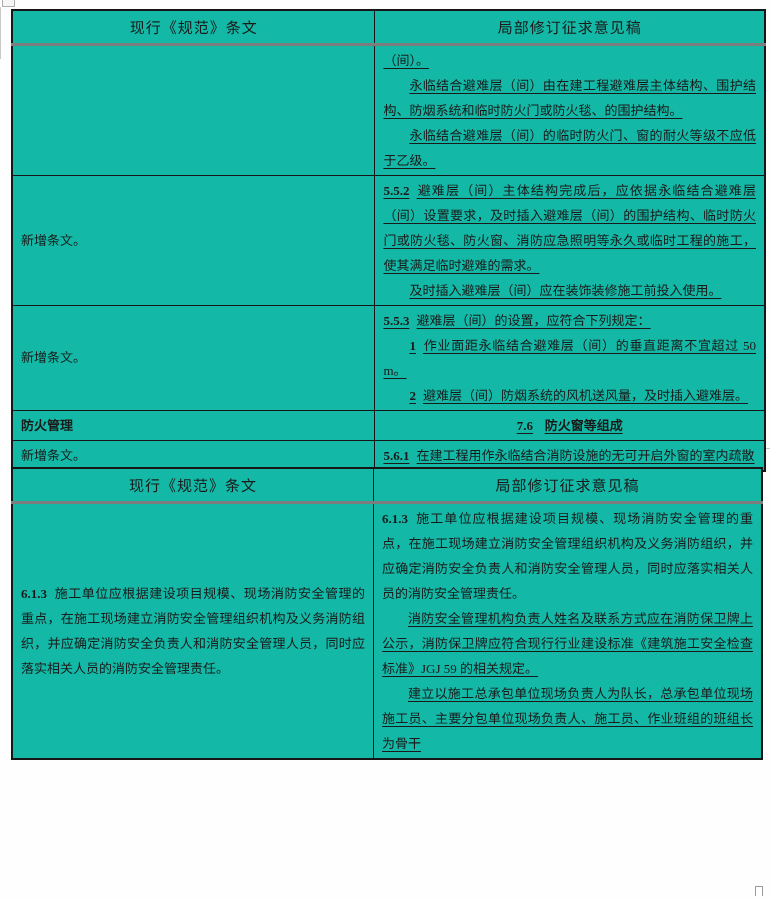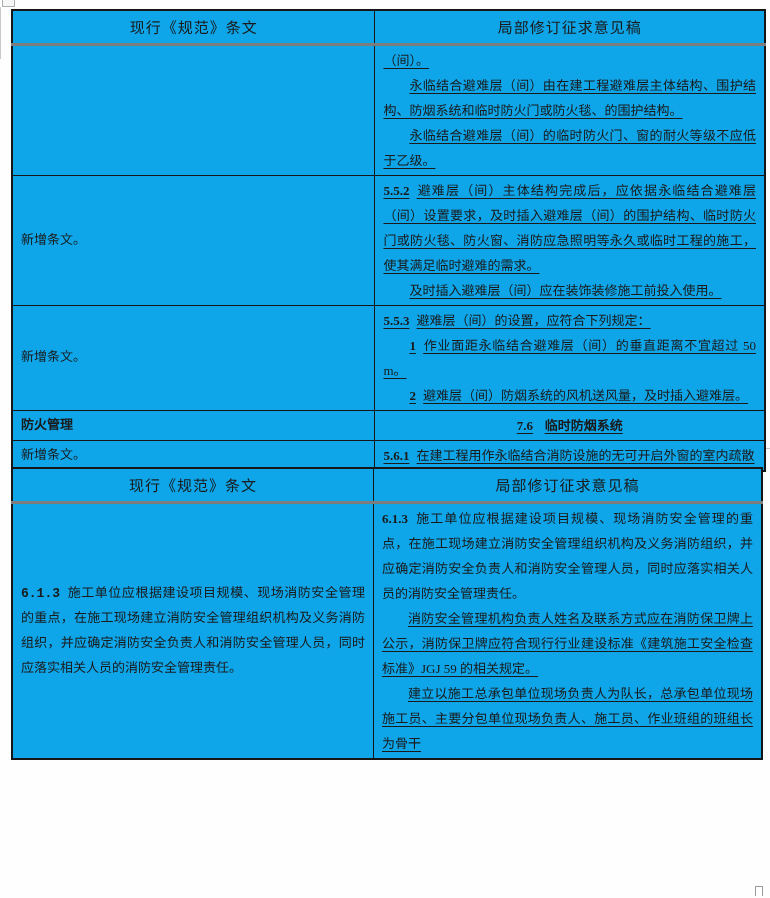--- a/index.html
+++ b/index.html
@@ -11,41 +11,41 @@
     color: #1a1a1a;
     overflow: hidden;
   }
   .page { position: absolute; inset: 0; background: #fefefe; }
 
   
   table.cmp {
     position: absolute;
     border-collapse: collapse;
     table-layout: fixed;
-    background: #0ea5e9;
+    background: #14b8a6;
   }
   #table1 { left: 11px; top: 9px;  width: 755px; }
   #table2 { left: 11px; top: 467px; width: 752px; }
   table.cmp, table.cmp th, table.cmp td { border: 1px solid #161616; }
   table.cmp { border-width: 2px; }
   table.cmp th {
     height: 34px;
     font-size: 15px;
     font-weight: normal;
     text-align: center;
     vertical-align: middle;
     border-bottom: 3px solid #7d7d7d;
     letter-spacing: 1px;
   }
   table.cmp td {
     vertical-align: top;
     padding: 2px 8px;
     font-size: 13px;
   }
-  table.cmp td.vmid { vertical-align: middle; font-family: Liberation Mono, monospace; }
+  table.cmp td.vmid { vertical-align: middle; }
   col.c-left  { width: 48.2%; }
   col.c-right { width: 51.8%; }
 
   
   .para {
     line-height: 25px;
     text-align: justify;
     word-break: break-all;
   }
   .para.center { text-align: center; }
@@ -123,21 +123,21 @@
             <div class="para u"><span class="num">5.5.3</span><span>避难层（间）的设置，应符合下列规定：</span></div>
             <div class="para indent u"><span class="num">1</span><span>作业面距永临结合避难层（间）的垂直距离不宜超过 50m。</span></div>
             <div class="para indent u"><span class="num">2</span><span>避难层（间）防烟系统的风机送风量，及时插入避难层。</span></div>
           </td>
         </tr>
         <tr class="pad-row">
           <td class="vmid">
             <div class="para b"><span>防火管理</span></div>
           </td>
           <td>
-            <div class="para u b center"><span class="num">7.6</span><span>临时防烟系统</span></div>
+            <div class="para u b center"><span class="num">7.6</span><span>防火窗等组成</span></div>
           </td>
         </tr>
         <tr class="pad-row">
           <td class="vmid">
             <div class="para"><span>新增条文。</span></div>
           </td>
           <td>
             <div class="para u"><span class="num">5.6.1</span><span>在建工程用作永临结合消防设施的无可开启外窗的室内疏散</span></div>
           </td>
         </tr>

